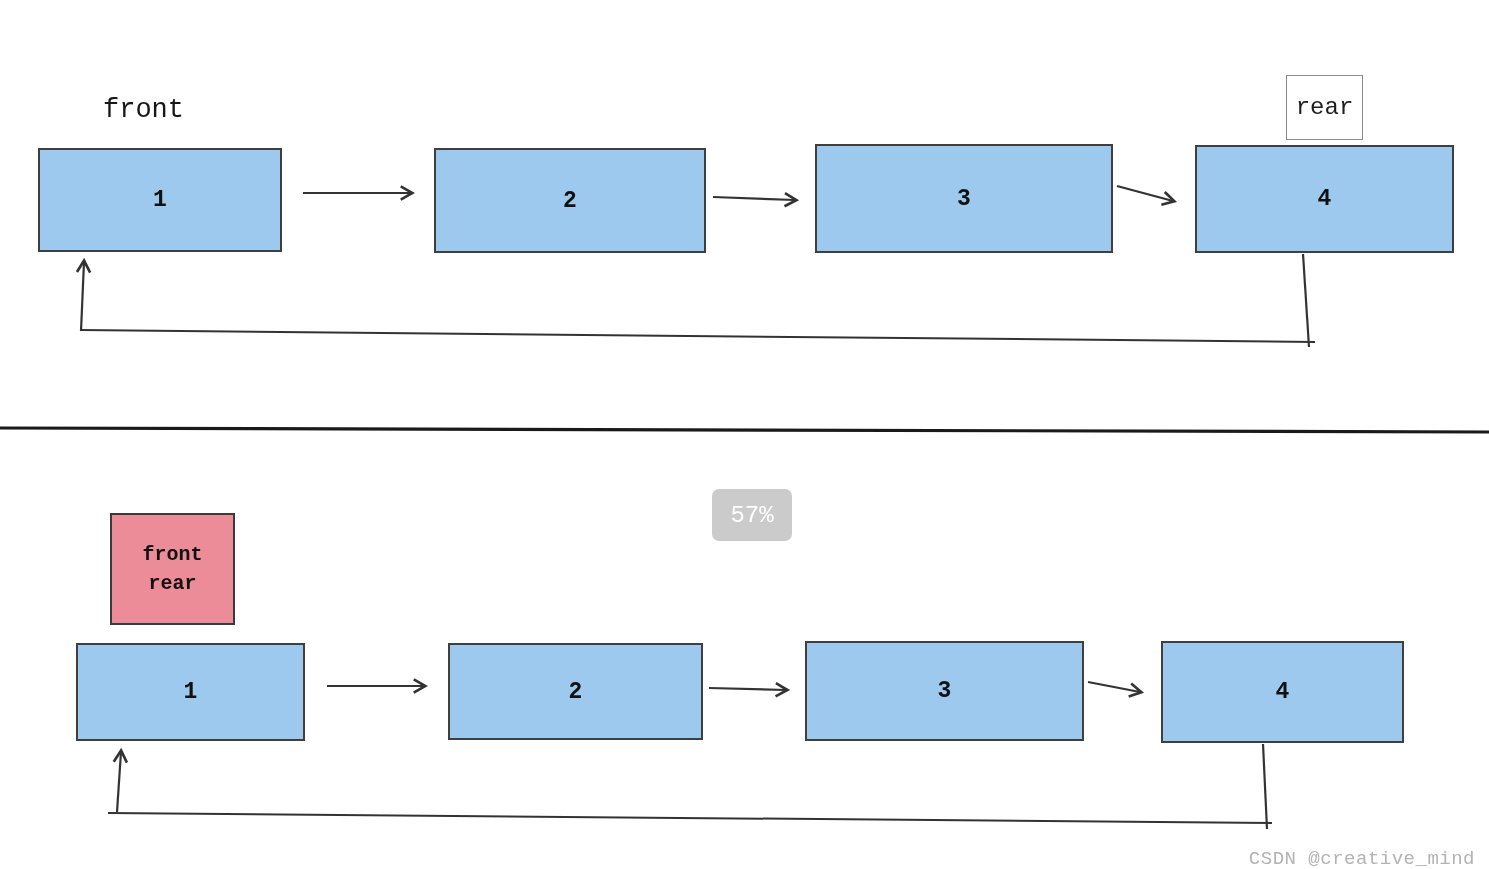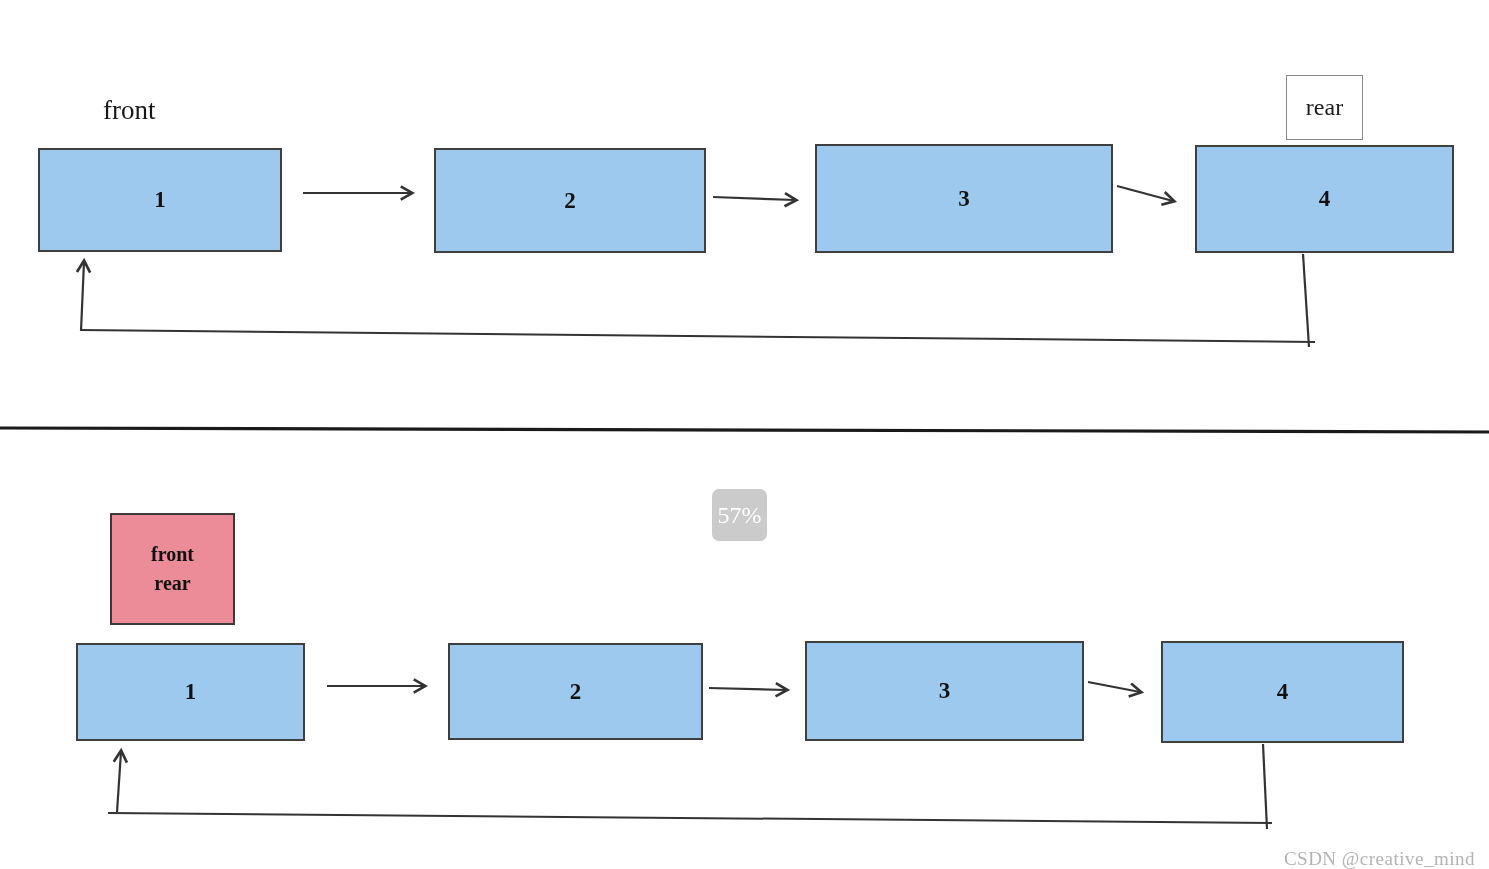--- a/index.html
+++ b/index.html
@@ -2,21 +2,21 @@
 <html style="--node-fill: #9dc9ee; --node-border: #3f3f3f; --pointer-fill: #eb8c98; --pointer-border: #3a3a3a; --rear-tag-bg: #ffffff; --rear-tag-border: #8a8a8a; --badge-bg: #cbcbcb; --badge-text: #ffffff; --connector: #333333; --divider: #1a1a1a; --watermark-text: #b3b3b3;"><head>
 <meta charset="utf-8">
 <style>
   html, body { margin: 0; padding: 0; background: #ffffff; }
   #canvas {
     position: relative;
     width: 1489px;
     height: 869px;
     background: #ffffff;
     overflow: hidden;
-    font-family: Liberation Serif, serif;
+    font-family: Liberation Mono, monospace;
   }
   #connectors {
     position: absolute;
     left: 0; top: 0;
     width: 1489px; height: 869px;
     pointer-events: none;
   }
   .node {
     position: absolute;
     background: var(--node-fill);
@@ -60,21 +60,21 @@
     justify-content: center;
     font-size: 20px;
     font-weight: 700;
     color: #111111;
     line-height: 29px;
     box-sizing: border-box;
   }
   .zoom-badge {
     position: absolute;
     left: 712px; top: 489px;
-    width: 55px; height: 52px;
+    width: 80px; height: 52px;
     background: var(--badge-bg);
     color: var(--badge-text);
     border-radius: 7px;
     display: flex;
     align-items: center;
     justify-content: center;
     font-size: 24px;
     font-weight: 400;
   }
   .watermark {

